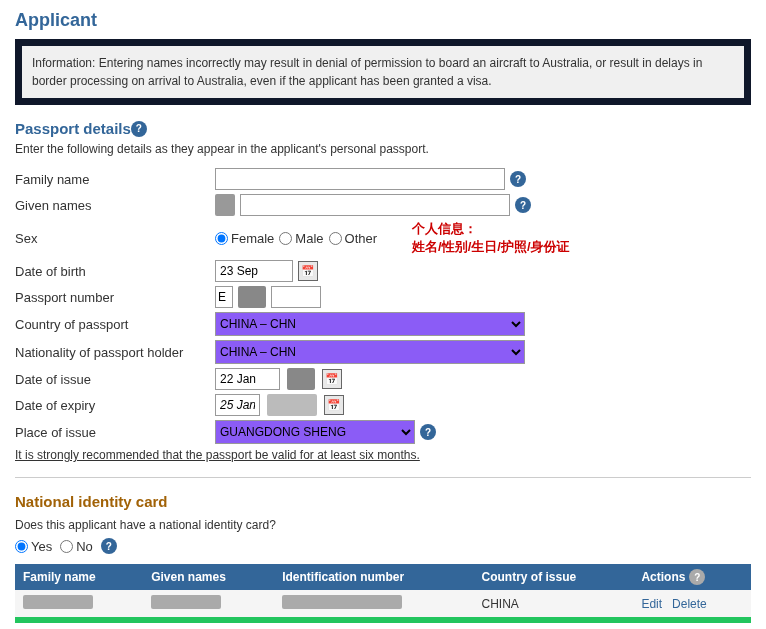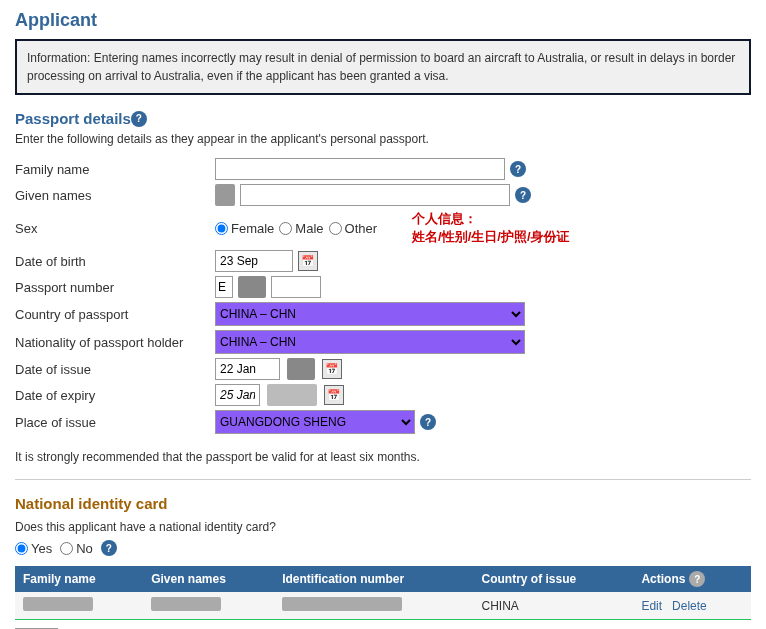--- a/index.html
+++ b/index.html
@@ -12,21 +12,21 @@
       width: 766px;
     }
     h1.page-title {
       color: #336699;
       font-size: 18px;
       font-weight: bold;
       margin-bottom: 8px;
     }
     .info-box {
       background: #f0f0f0;
-      border: 2px solid #0f172a;
+      border: 7px solid #0f172a;
       padding: 8px 10px;
       font-size: 12px;
       margin-bottom: 15px;
       line-height: 1.5;
     }
     h2.section-title {
       color: #336699;
       font-size: 15px;
       font-weight: bold;
       margin-bottom: 5px;
@@ -156,21 +156,21 @@
       padding: 5px 8px;
       font-size: 12px;
       font-weight: bold;
     }
     .ni-table tbody tr {
       background: #f5f5f5;
     }
     .ni-table tbody td {
       padding: 5px 8px;
       font-size: 12px;
-      border-bottom: 1px solid #22c55e;
+      border-bottom: 6px solid #22c55e;
     }
     .ni-table .blurred-block {
       display: inline-block;
       width: 80px;
       height: 14px;
       background: #aaa;
       border-radius: 2px;
     }
     .ni-table .blurred-block-sm {
       display: inline-block;
@@ -203,22 +203,23 @@
       flex-shrink: 0;
     }
     .field-value {
       display: flex;
       align-items: center;
       gap: 5px;
     }
     .note-text {
       font-size: 12px;
       color: #333;
-      margin-top: 16px;
+      margin-top: 4px;
       margin-bottom: 8px;
+      text-decoration: underline;
     }
   </style>
 </head>
 <body>
 
 
 
 
 <h1 class="page-title">Applicant</h1>
 

